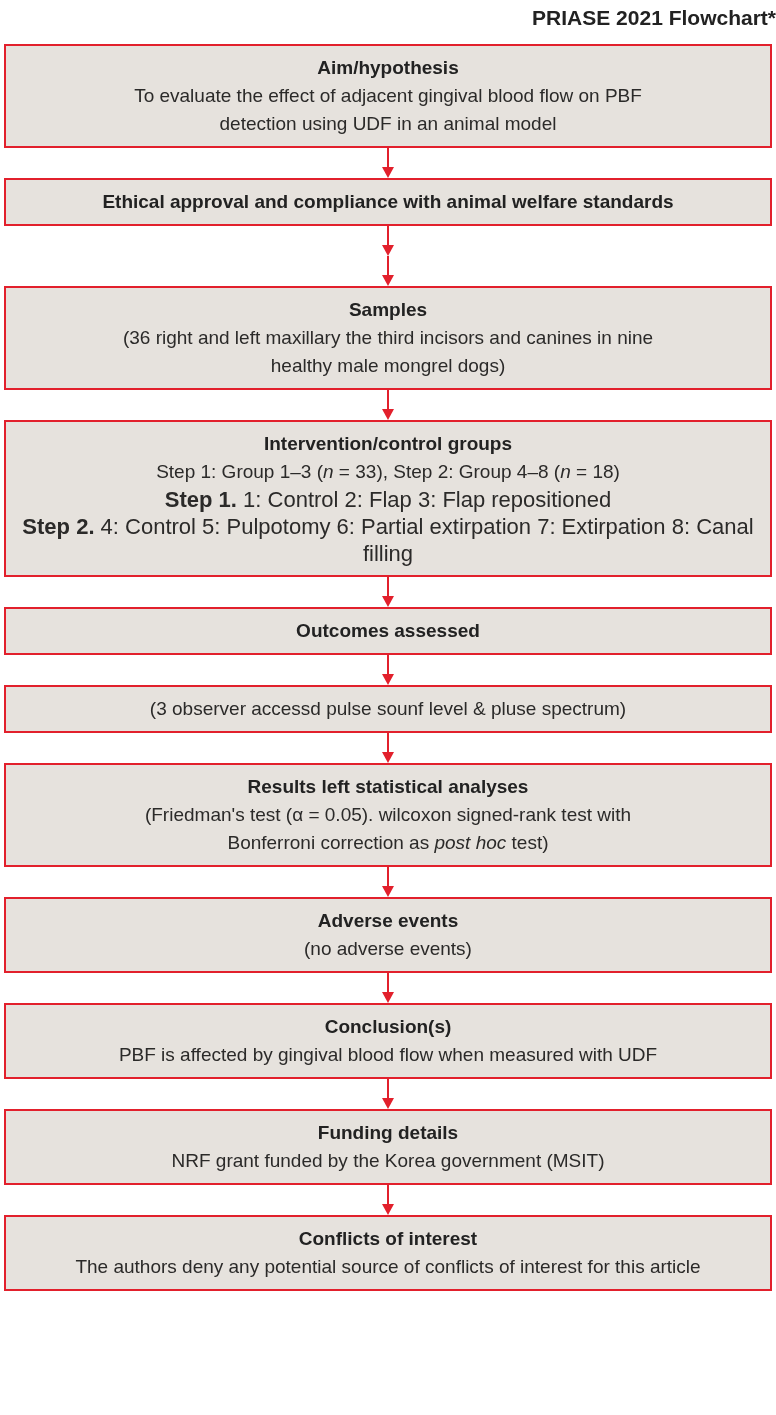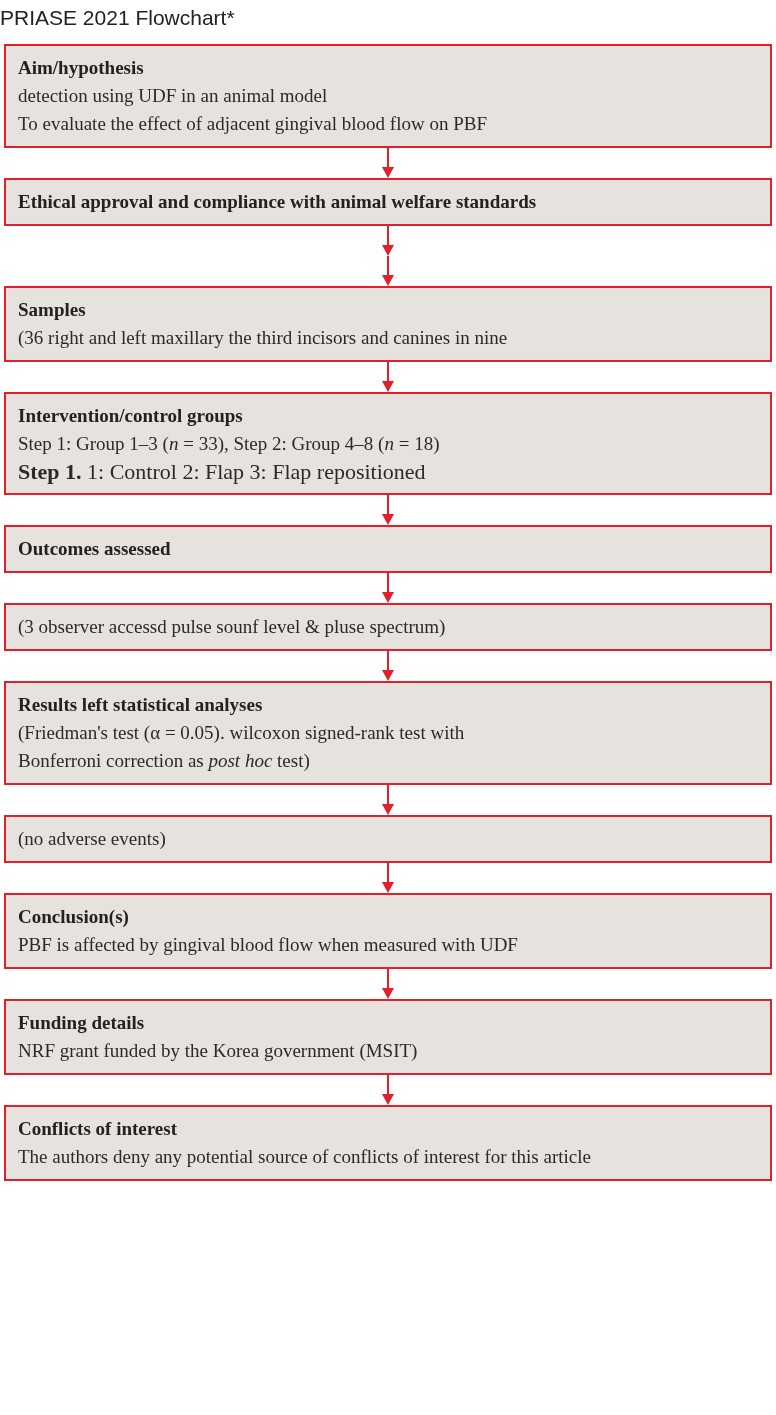--- a/index.html
+++ b/index.html
@@ -14,33 +14,33 @@
     background:#ffffff;
     font-family:"Liberation Sans", sans-serif;
     color:var(--text);
   }
   .page{
     width:776px;
     margin:0 auto;
     padding-top:5px;
   }
   .page-title{
-    text-align:left;
-    font-weight:normal;
+    text-align:right;
+    font-weight:bold;
     font-size:21px;
     line-height:26px;
     color:var(--heading);
     margin-bottom:13px;
   }
   .flow-box{
     margin:0 4px;
     background:var(--box-fill);
     border:2px solid var(--accent);
     padding:8px 12px;
-    font-family:Liberation Serif, serif;
+    text-align:center;
   }
   .box-title{
     font-weight:bold;
     font-size:19px;
     line-height:28px;
     color:var(--heading);
   }
   .box-line{
     font-size:19px;
     line-height:28px;
@@ -78,55 +78,58 @@
   }
 </style>
 </head>
 <body>
 
 <div class="page">
   <div class="page-title">PRIASE 2021 Flowchart*</div>
   <div id="flowchart">
       <div class="flow-box">
         <div class="box-title">Aim/hypothesis</div>
+        <div class="box-line"><span>To evaluate the effect of adjacent gingival blood flow on PBF</span></div>
         <div class="box-line"><span>detection using UDF in an animal model</span></div>
-        <div class="box-line"><span>To evaluate the effect of adjacent gingival blood flow on PBF</span></div>
       </div>
       <div class="flow-arrow"></div>
       <div class="flow-box">
         <div class="box-title">Ethical approval and compliance with animal welfare standards</div>
       </div>
       <div class="flow-arrow"></div>
       <div class="flow-arrow"></div>
       <div class="flow-box">
         <div class="box-title">Samples</div>
         <div class="box-line"><span>(36 right and left maxillary the third incisors and canines in nine</span></div>
+        <div class="box-line"><span>healthy male mongrel dogs)</span></div>
       </div>
       <div class="flow-arrow"></div>
       <div class="flow-box">
         <div class="box-title">Intervention/control groups</div>
         <div class="box-line"><span>Step 1: Group 1–3 (</span><span class="it">n</span><span> = 33), Step 2: Group 4–8 (</span><span class="it">n</span><span> = 18)</span></div>
         <div class="box-line small"><span class="bd">Step 1.</span><span> 1: Control 2: Flap 3: Flap repositioned</span></div>
+        <div class="box-line small"><span class="bd">Step 2.</span><span> 4: Control 5: Pulpotomy 6: Partial extirpation 7: Extirpation 8: Canal filling</span></div>
       </div>
       <div class="flow-arrow"></div>
       <div class="flow-box">
         <div class="box-title">Outcomes assessed</div>
       </div>
       <div class="flow-arrow"></div>
       <div class="flow-box">
         <div class="box-line"><span>(3 observer accessd pulse sounf level &amp; pluse spectrum)</span></div>
       </div>
       <div class="flow-arrow"></div>
       <div class="flow-box">
         <div class="box-title">Results left statistical analyses</div>
         <div class="box-line"><span>(Friedman's test (α = 0.05). wilcoxon signed-rank test with</span></div>
         <div class="box-line"><span>Bonferroni correction as </span><span class="it">post hoc</span><span> test)</span></div>
       </div>
       <div class="flow-arrow"></div>
       <div class="flow-box">
+        <div class="box-title">Adverse events</div>
         <div class="box-line"><span>(no adverse events)</span></div>
       </div>
       <div class="flow-arrow"></div>
       <div class="flow-box">
         <div class="box-title">Conclusion(s)</div>
         <div class="box-line"><span>PBF is affected by gingival blood flow when measured with UDF</span></div>
       </div>
       <div class="flow-arrow"></div>
       <div class="flow-box">
         <div class="box-title">Funding details</div>

